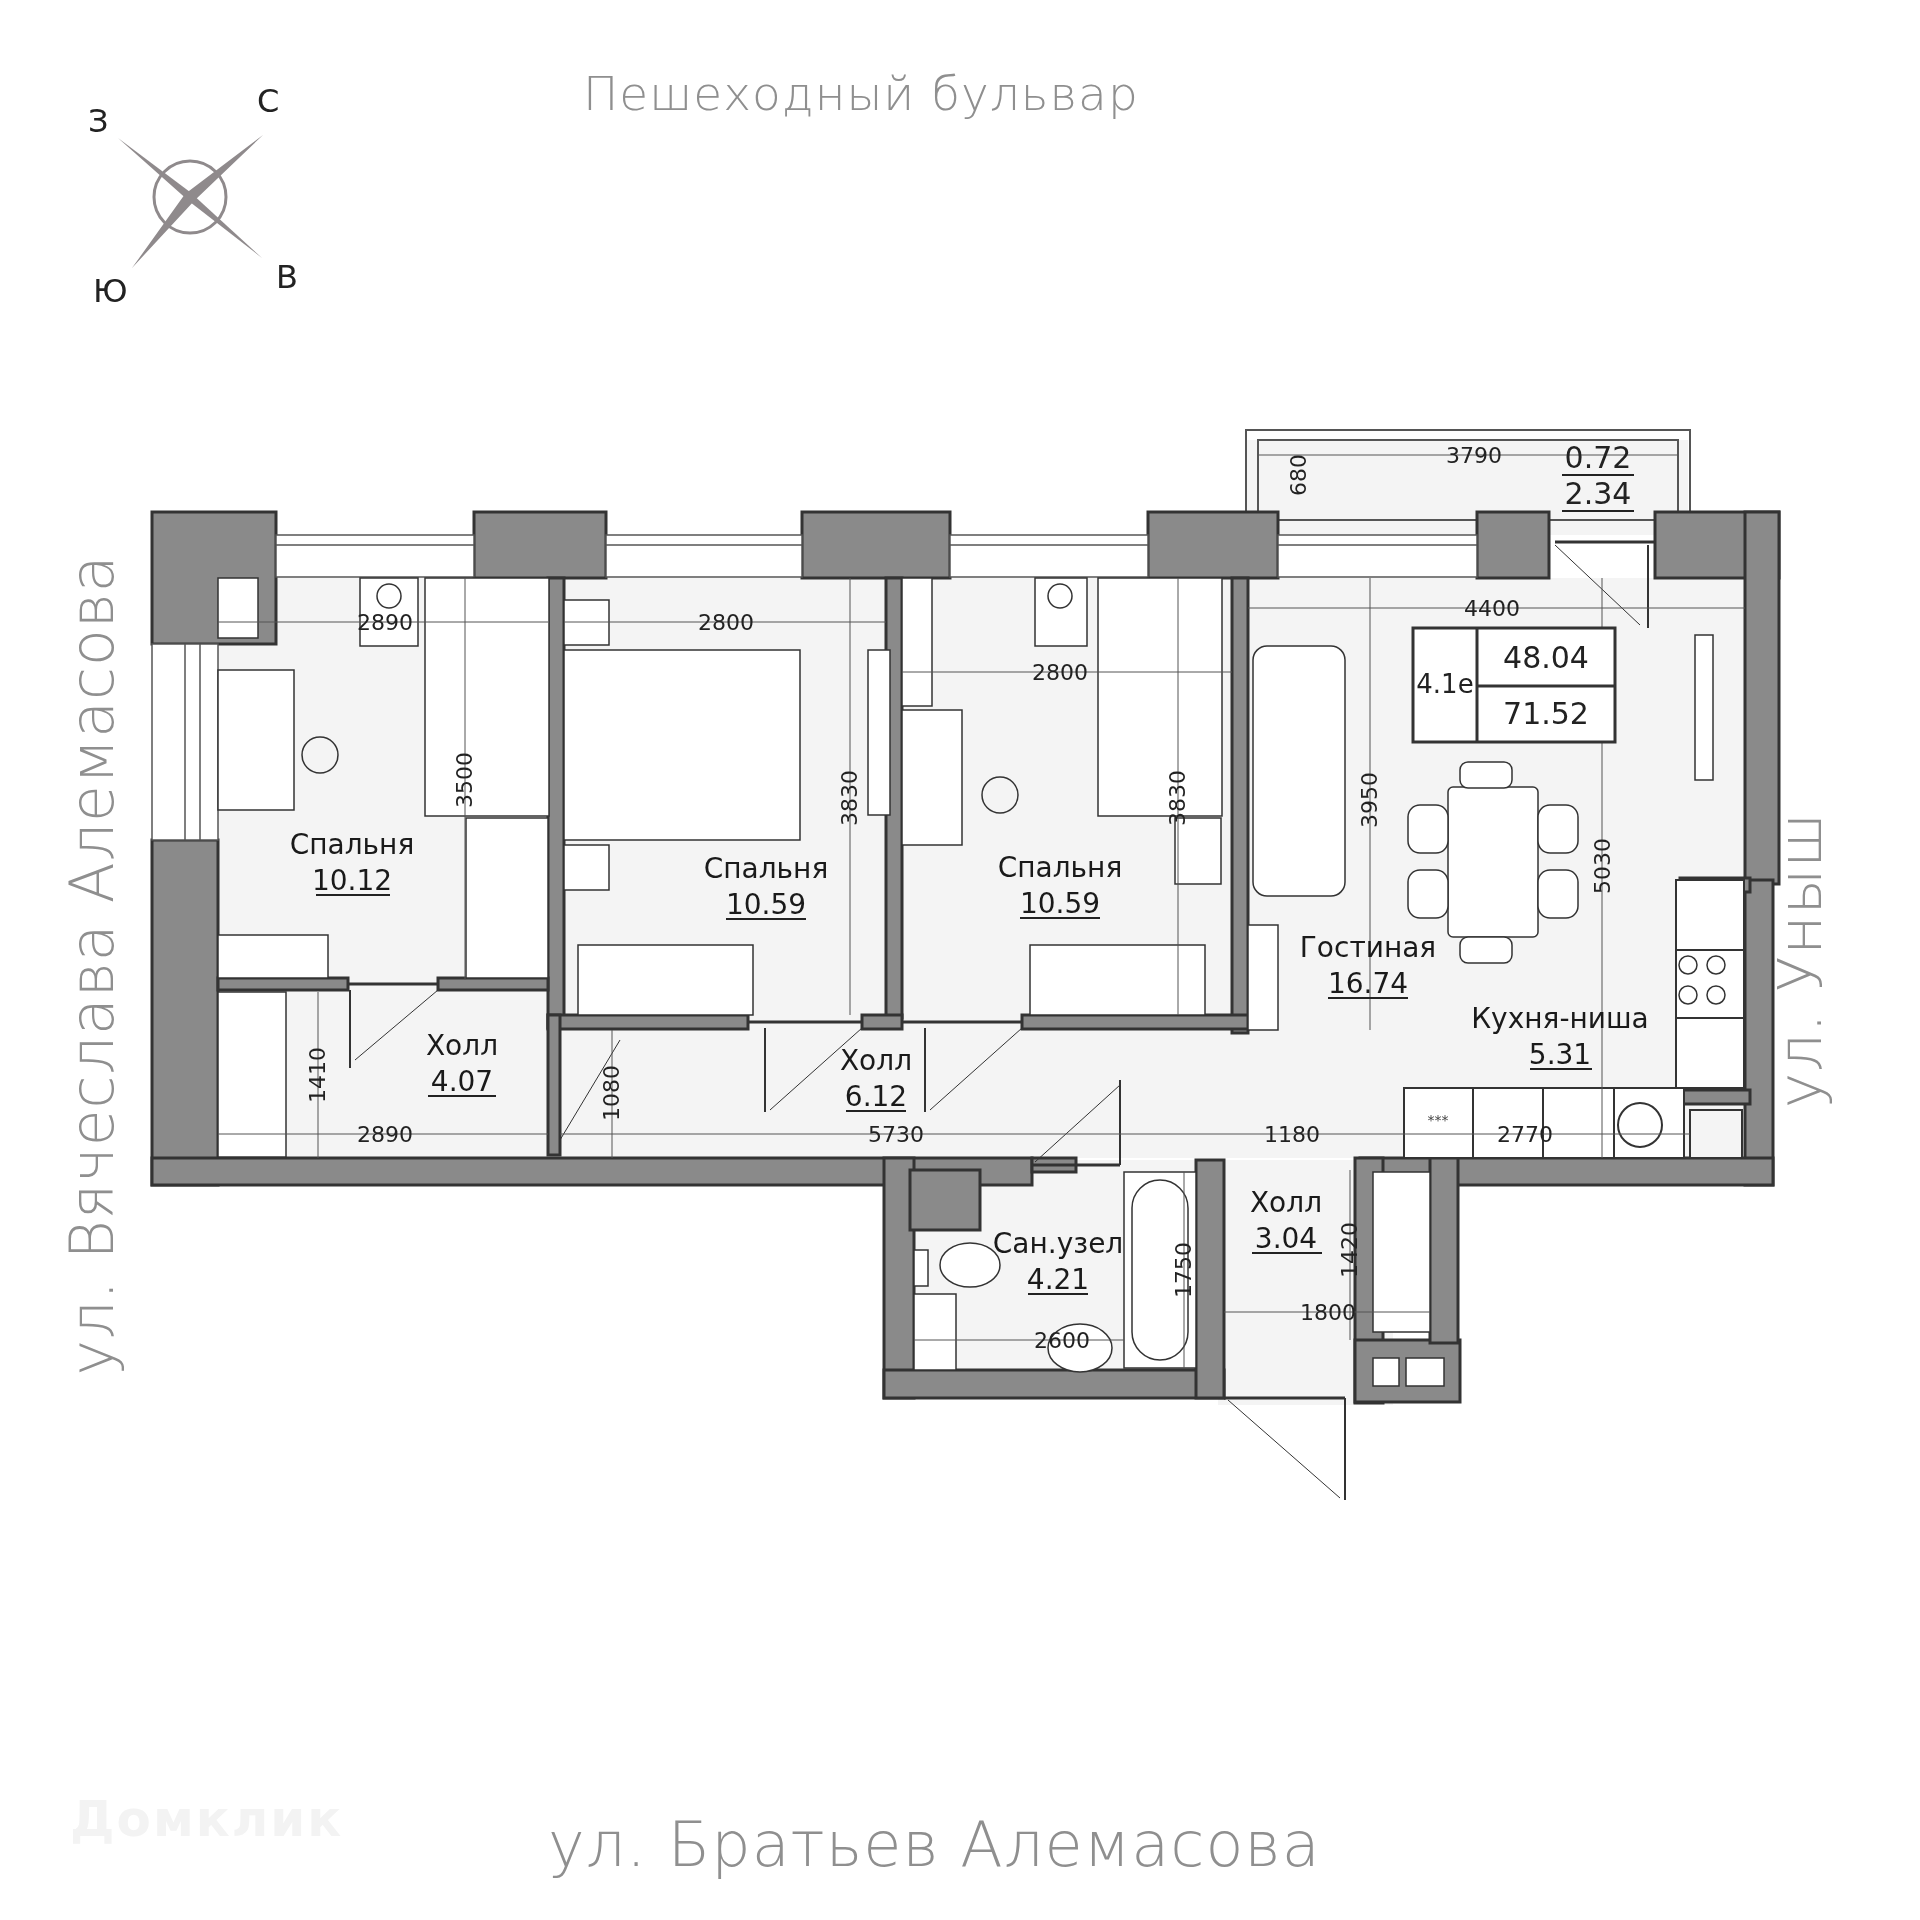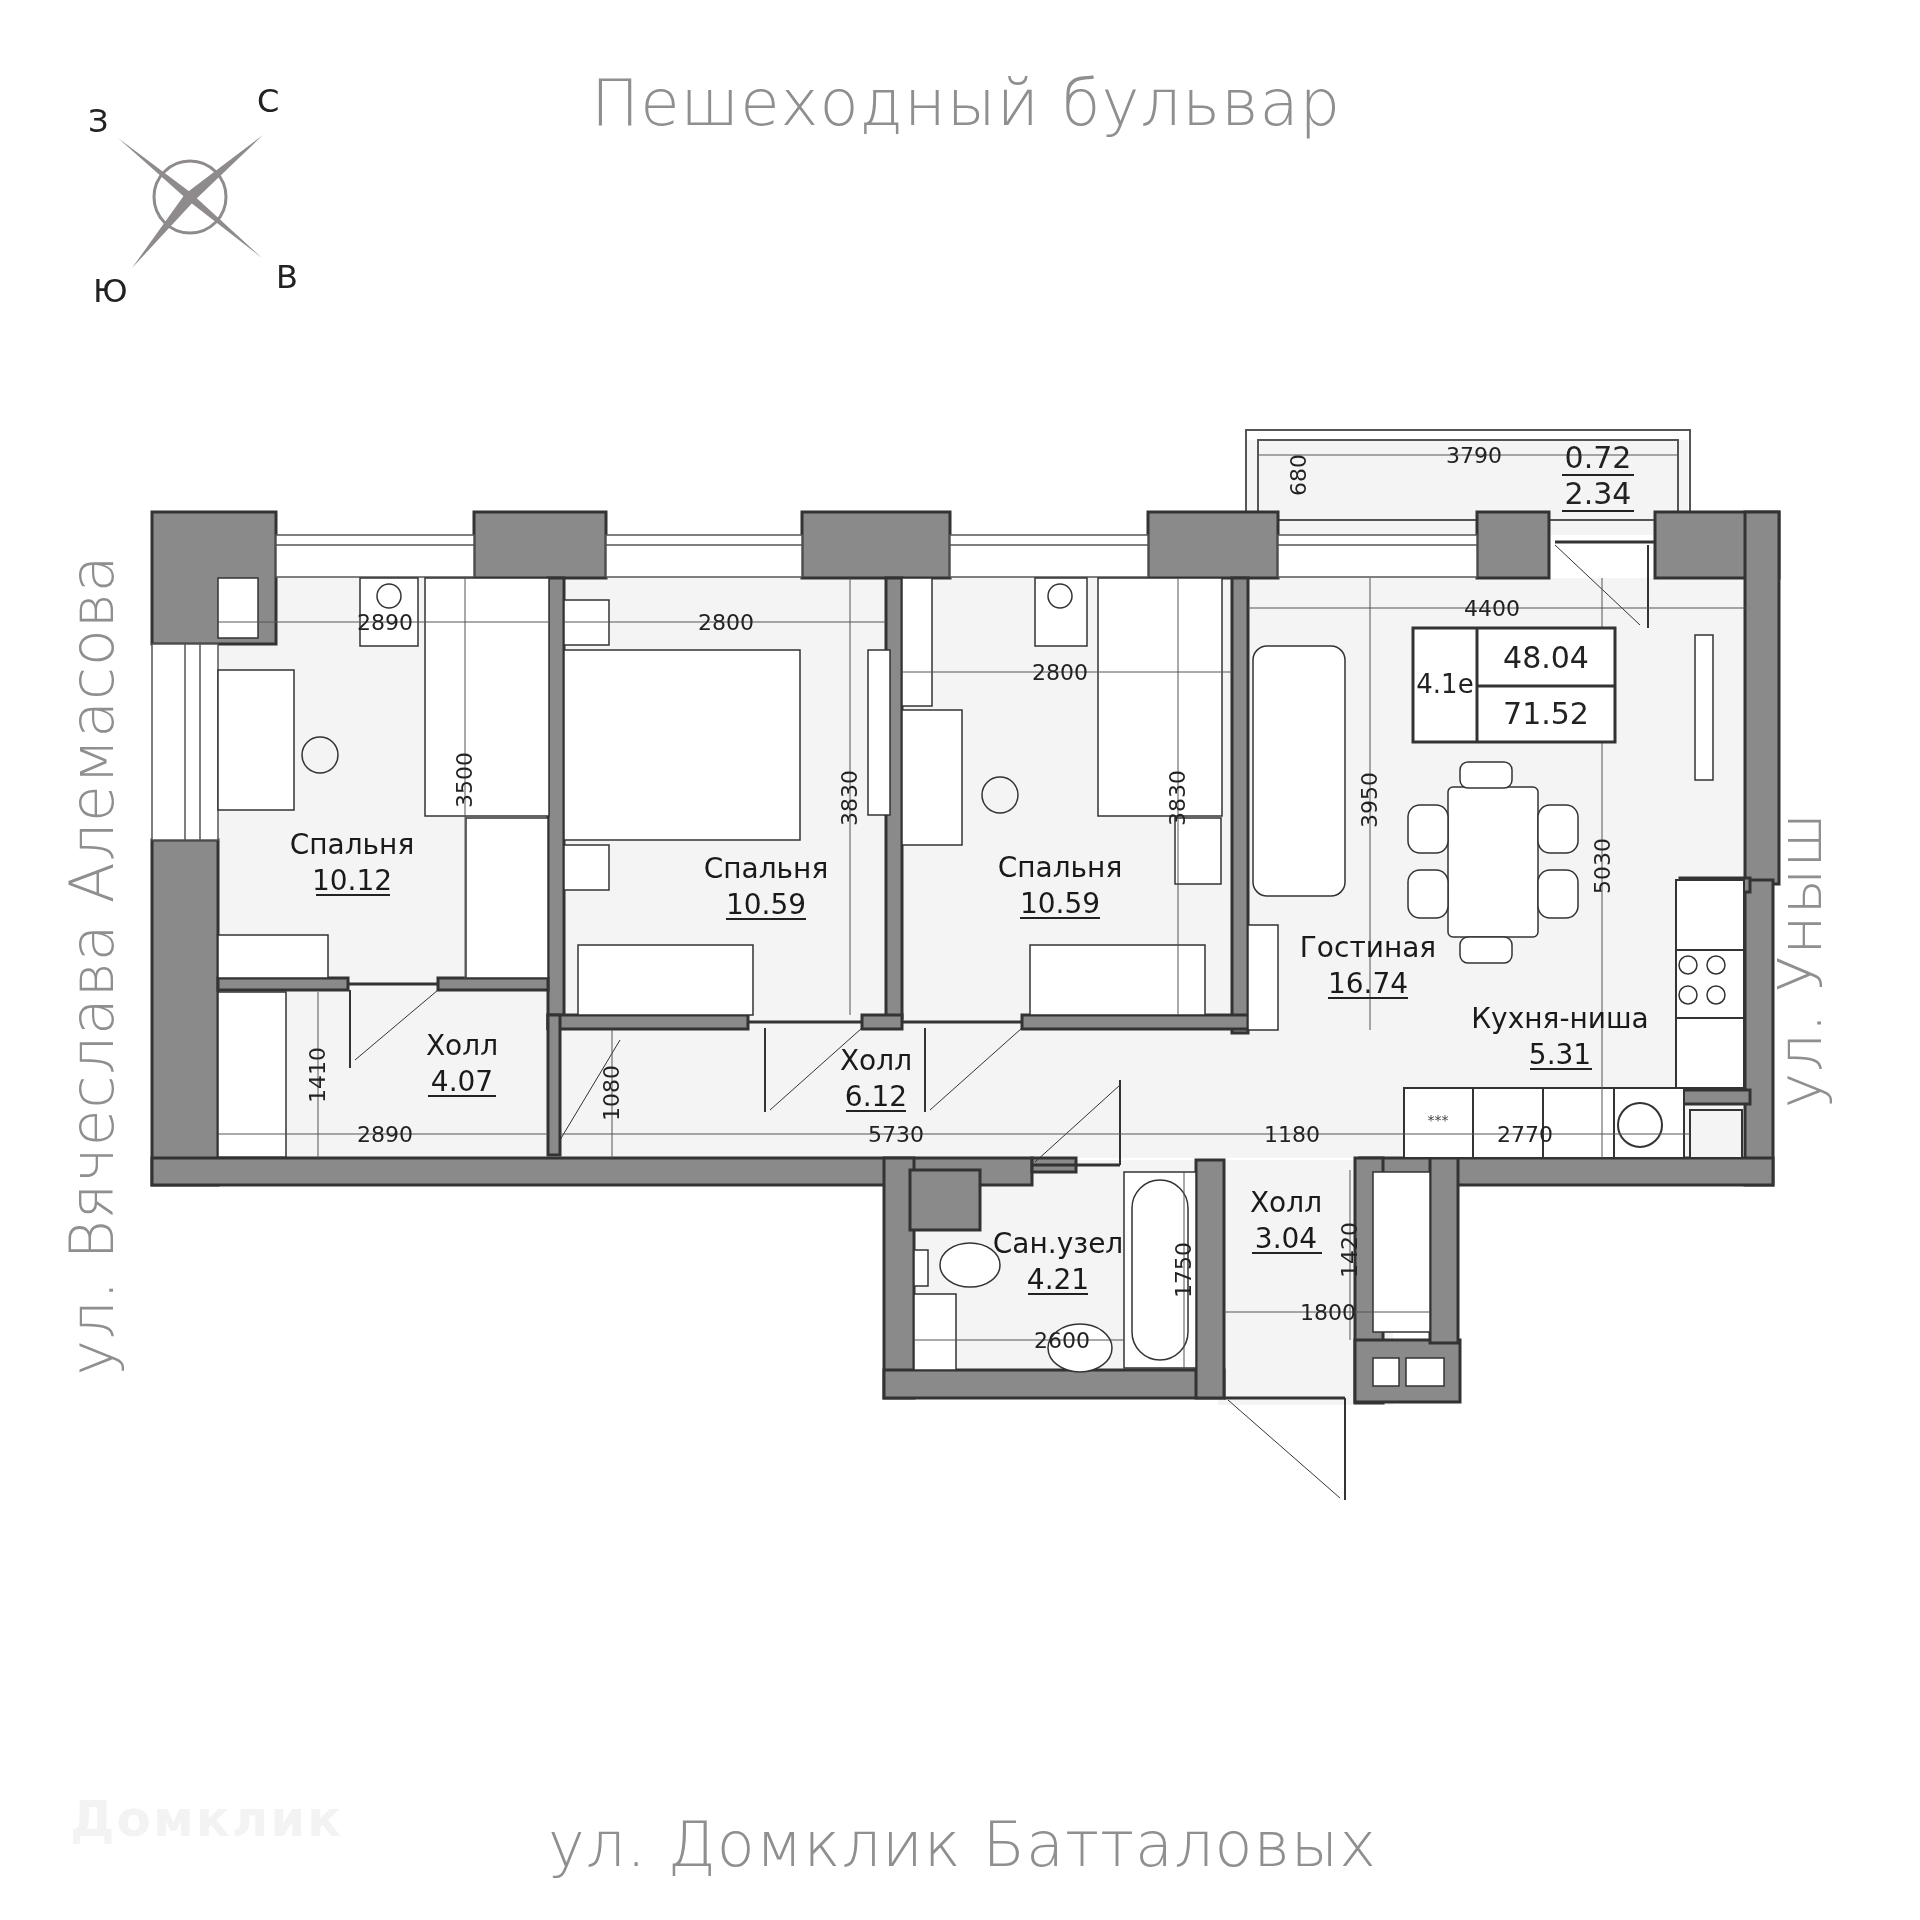--- a/index.html
+++ b/index.html
@@ -1,33 +1,33 @@
 <!DOCTYPE html>
 <html><head>
 <meta charset="utf-8">
 <style>
   html, body { margin:0; padding:0; background:#ffffff; }
   body { width:1920px; height:1920px; position:relative; overflow:hidden; font-family:"DejaVu Sans", sans-serif; }
   .street { position:absolute; color:#8f8f8f; font-family:"DejaVu Sans", sans-serif; font-weight:300; white-space:nowrap; letter-spacing:1px; }
-  #street-top { left:583px; top:66px; font-size:64px;margin-left:8px; }
+  #street-top { left:583px; top:66px; font-size:47px; }
   #street-bottom { left:548px; top:1808px; font-size:62px; }
   #street-right-wrap { position:absolute; left:1800px; top:960px; }
   #street-right { font-size:60px; transform-origin:center; transform:translate(-50%,-50%) rotate(-90deg); display:inline-block; }
   #street-left-wrap { position:absolute; left:92px; top:965px; }
   #street-left2 { font-size:60px; display:inline-block; transform:translate(-50%,-50%) rotate(-90deg); }
   .watermark { position:absolute; left:70px; top:1790px; color:#f3f3f3; font-size:50px; font-weight:bold; letter-spacing:2px; }
   svg text { font-family:"DejaVu Sans", sans-serif; }
   .compass-letter { position:absolute; font-size:32px; color:#222; font-family:"DejaVu Sans", sans-serif; }
   #plan { position:absolute; left:0; top:0; }
 </style>
 </head>
 <body>
 
 <div class="street" id="street-top">Пешеходный бульвар</div>
-<div class="street" id="street-bottom">ул. Домклик Батталовых</div>
+<div class="street" id="street-bottom">ул. Братьев Алемасова</div>
 <div id="street-left-wrap" class="street">
   <span id="street-left2">ул. Вячеслава Алемасова</span>
 </div>
 <div id="street-right-wrap" class="street">
   <span id="street-right">ул. Уныш</span>
 </div>
 <div class="watermark">Домклик</div>
 
 <div>
   <svg style="position:absolute;left:100px;top:110px" width="180" height="180" viewBox="0 0 180 180">

